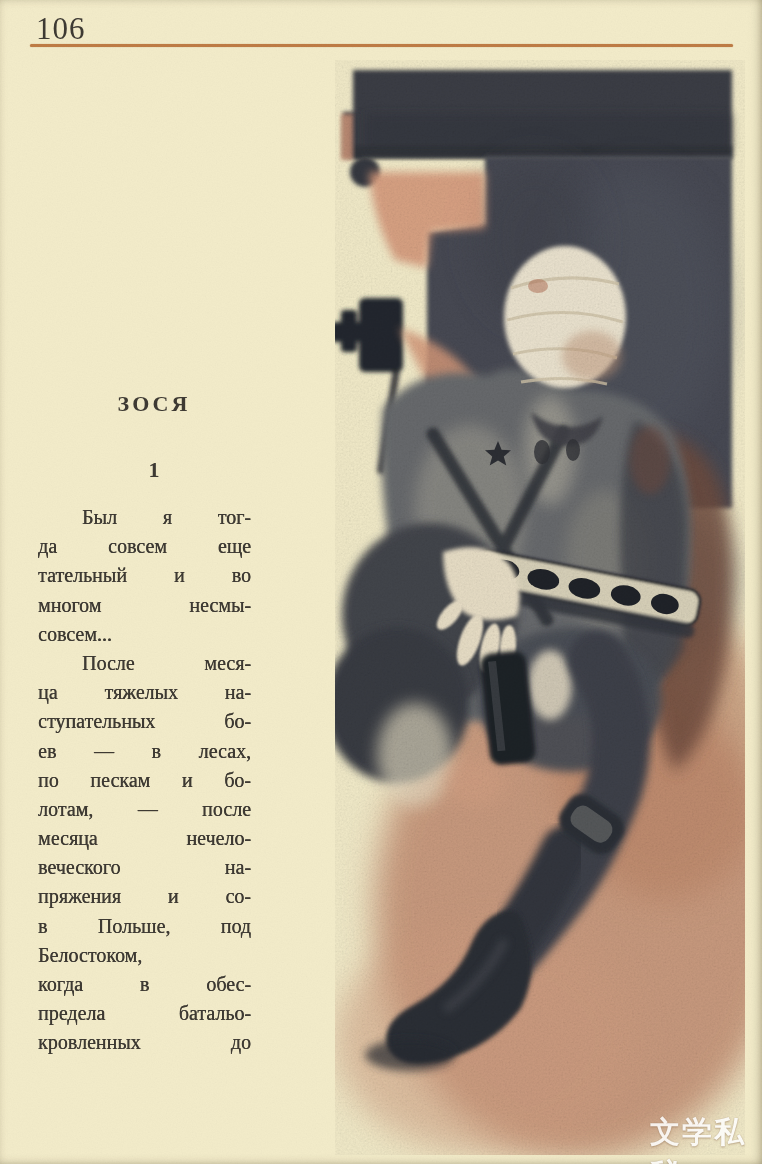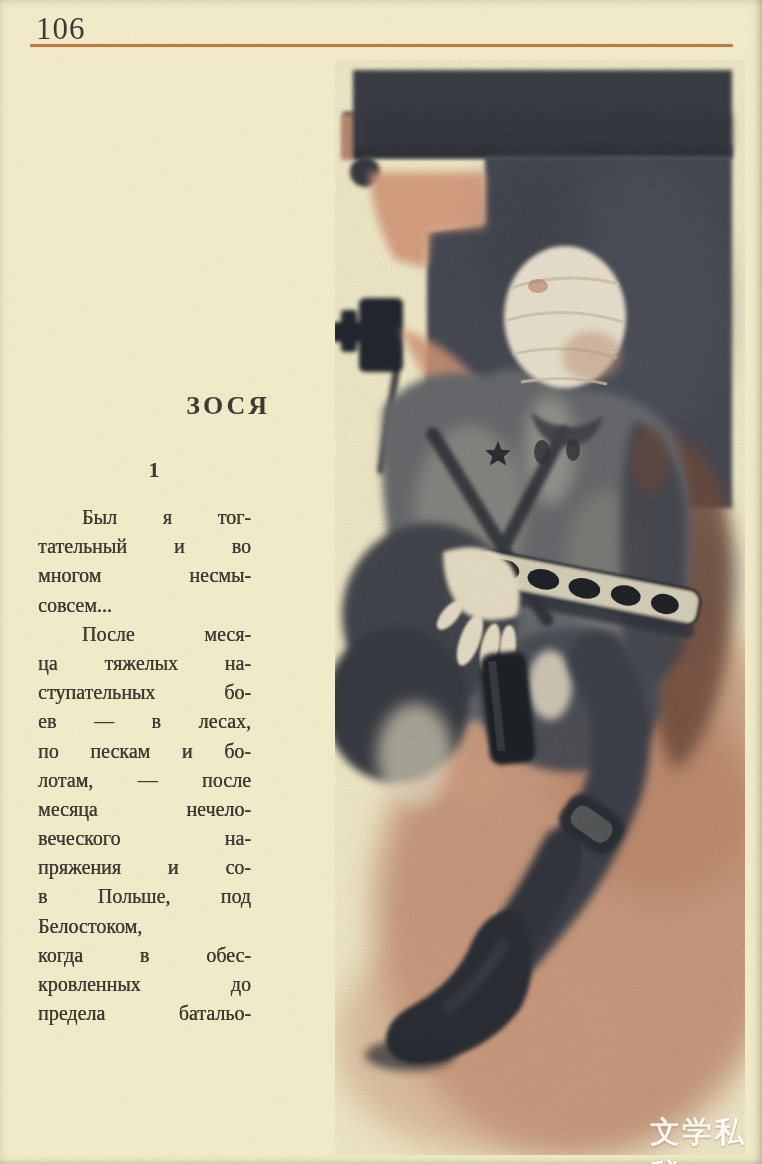--- a/index.html
+++ b/index.html
@@ -12,22 +12,22 @@
   
   .vignette{position:absolute;inset:0;pointer-events:none;z-index:9;
     box-shadow:inset -6px 0 12px -6px rgba(95,85,60,.55), inset 0 -5px 12px -8px rgba(95,85,60,.45),
                inset 3px 3px 14px -10px rgba(95,85,60,.4);}
   .page-grain{position:absolute;inset:0;z-index:8;pointer-events:none;opacity:.07;mix-blend-mode:multiply}
 
   .pagenum{position:absolute;left:36px;top:11px;font-size:31px;letter-spacing:1px}
   .rule{position:absolute;left:30px;top:44px;width:703px;height:3px;
         background:var(--rule,#bf7c45);border-radius:2px;box-shadow:0 0 1px rgba(160,90,40,.6)}
 
-  .story-title{position:absolute;left:38px;top:391px;width:232px;text-align:right;
-        font-weight:bold;font-size:26px;letter-spacing:3px}
+  .story-title{position:absolute;left:38px;top:391px;width:232px;text-align:center;
+        font-weight:bold;font-size:22px;letter-spacing:3px}
   .section-num{position:absolute;left:38px;top:457px;width:232px;text-align:center;
         font-weight:bold;font-size:22px}
 
   .textcol{position:absolute;left:38px;top:503px;width:213px;font-size:20px}
   .tline{display:flex;justify-content:space-between;align-items:baseline;
          height:29.2px;line-height:29.2px;white-space:nowrap;
          text-shadow:.3px 0 0 currentColor}
   .tline.indent{padding-left:44px}
   .tline.short{justify-content:flex-start}
   .tline.short span{margin-right:8px}
@@ -49,20 +49,25 @@
 <div class="story-title">ЗОСЯ</div>
 <div class="section-num">1</div>
 
 <div class="textcol">
     <div class="tline indent">
       <span>Был</span>
       <span>я</span>
       <span>тог-</span>
     </div>
     <div class="tline">
+      <span>да</span>
+      <span>совсем</span>
+      <span>еще</span>
+    </div>
+    <div class="tline">
       <span>тательный</span>
       <span>и</span>
       <span>во</span>
     </div>
     <div class="tline">
       <span>многом</span>
       <span>несмы-</span>
     </div>
     <div class="tline short">
       <span>совсем...</span>
@@ -117,26 +122,26 @@
     </div>
     <div class="tline short">
       <span>Белостоком,</span>
     </div>
     <div class="tline">
       <span>когда</span>
       <span>в</span>
       <span>обес-</span>
     </div>
     <div class="tline">
+      <span>предела</span>
+      <span>батальо-</span>
+    </div>
+    <div class="tline">
       <span>кровленных</span>
       <span>до</span>
-    </div>
-    <div class="tline">
-      <span>предела</span>
-      <span>батальо-</span>
     </div>
   </div>
 
 <svg class="illus" viewBox="0 0 410 1095" role="img" xmlns="http://www.w3.org/2000/svg" aria-label="Ink and wash drawing of a weary soldier with a fully bandaged head slumped against a dark gun carriage, a perforated-barrel submachine gun across his lap, boots stretched onto reddish ground">
   <defs>
     <filter id="b1" x="-20%" y="-20%" width="140%" height="140%">
         <feGaussianBlur stdDeviation="1"></feGaussianBlur>
       </filter>
     <filter id="b2" x="-20%" y="-20%" width="140%" height="140%">
         <feGaussianBlur stdDeviation="2"></feGaussianBlur>

